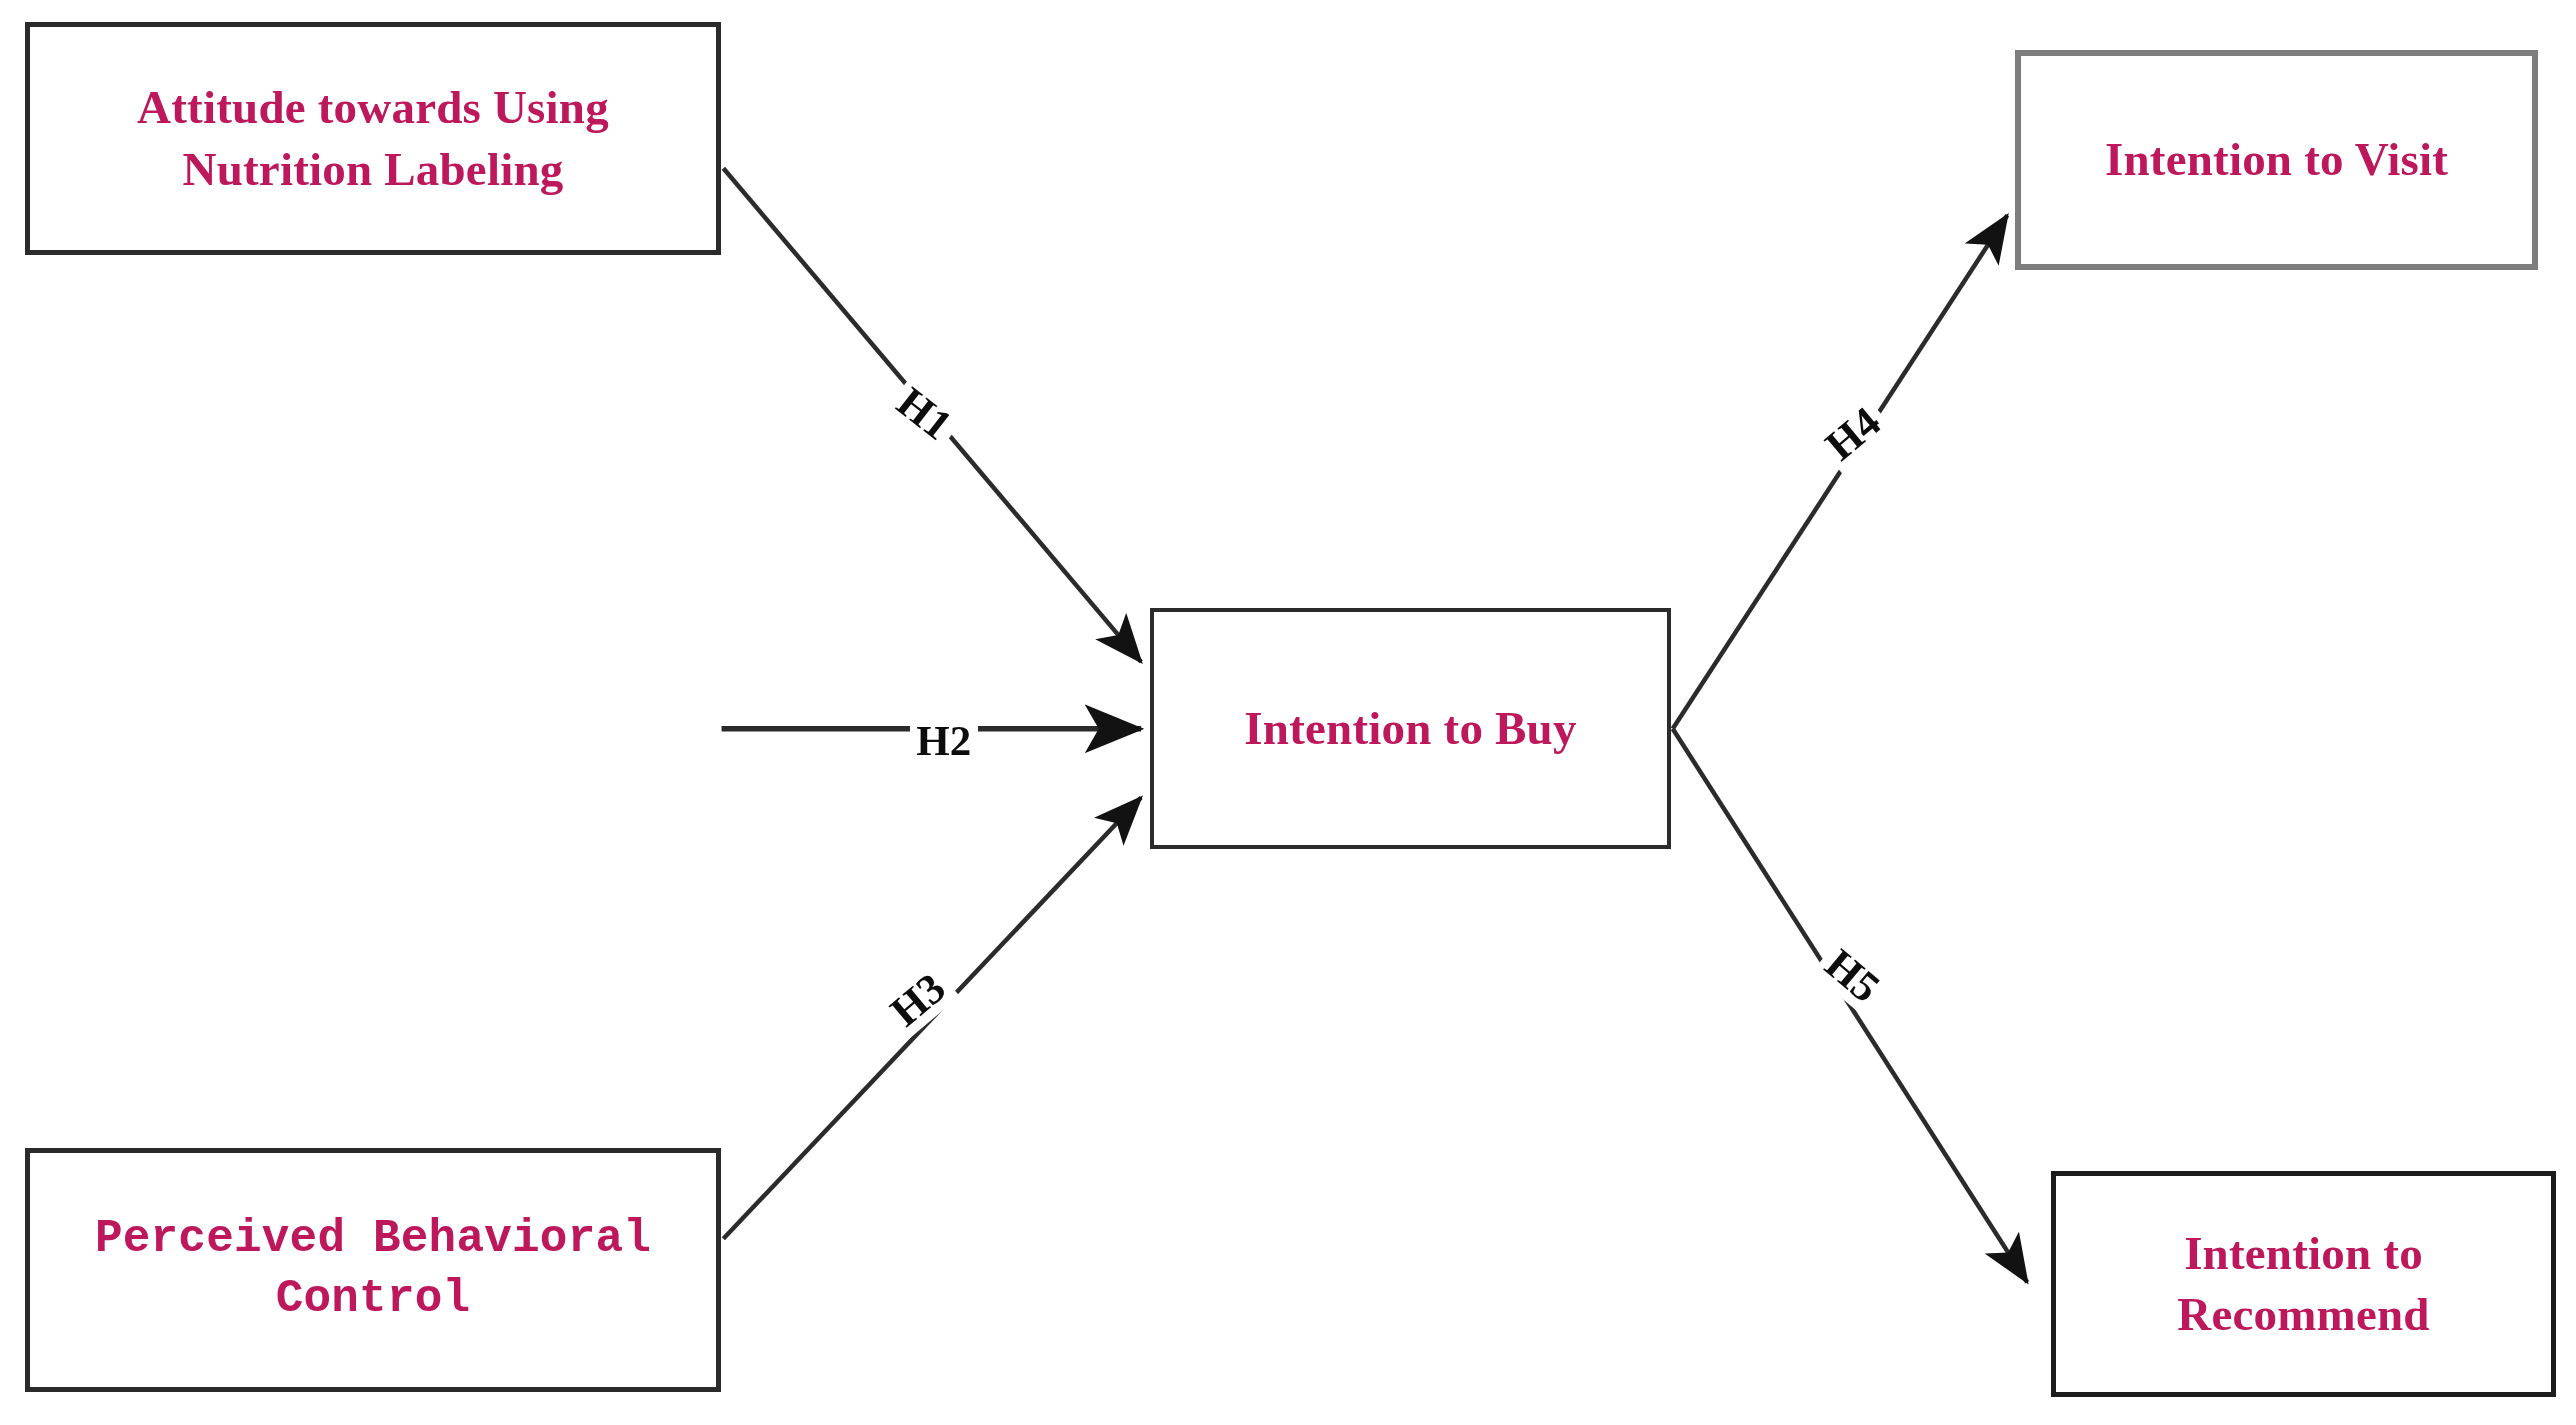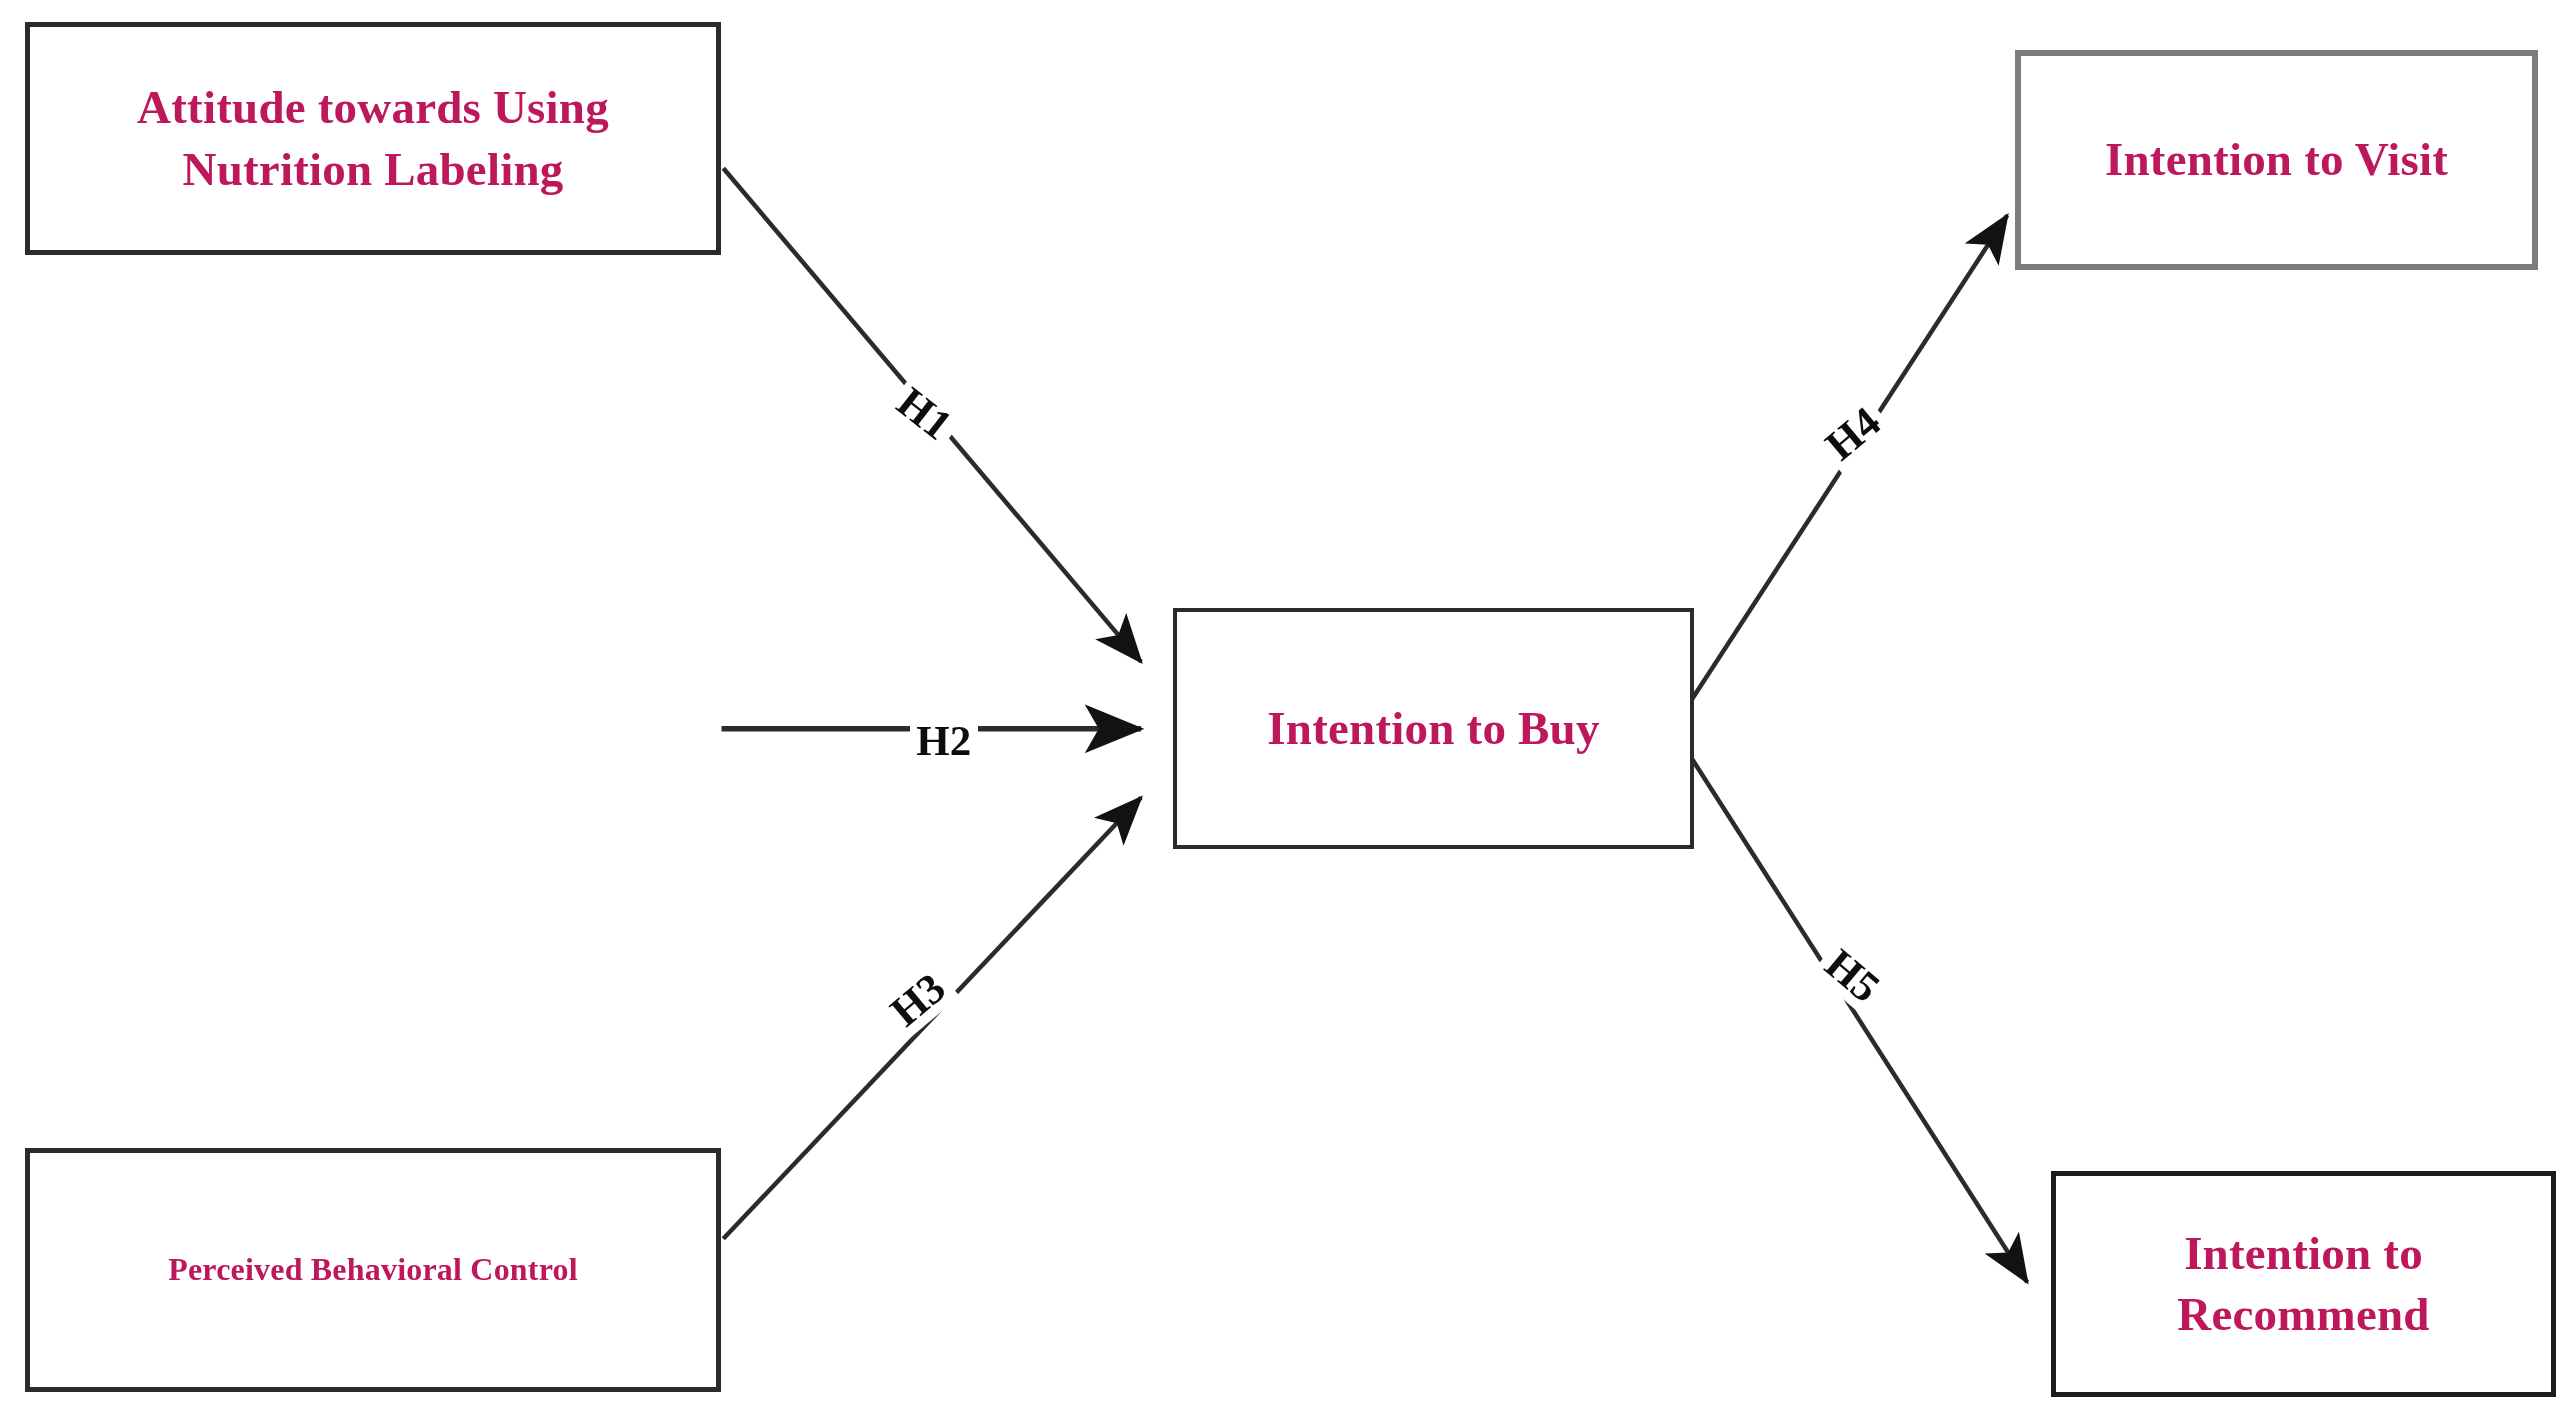--- a/index.html
+++ b/index.html
@@ -55,21 +55,21 @@
   #node-subjective {
     left: 25px;  top: 608px; width: 696px;  height: 241px;
     border: 5.4px solid #2b2b2b;
   }
   #node-subjective .node-label { font-size: 47px; }
 
   #node-pbc {
     left: 25px;  top: 1148px; width: 696px; height: 244px;
     border: 5.4px solid #2b2b2b;
   }
-  #node-pbc .node-label { font-size: 32px; }
+  #node-pbc .node-label { font-size: 46px; font-family: Liberation Mono, monospace; }
 
   #node-buy {
     left: 1150px; top: 608px; width: 521px; height: 241px;
     border: 4.5px solid #2b2b2b;
   }
   #node-buy .node-label { font-size: 47px; }
 
   #node-visit {
     left: 2015px; top: 50px;  width: 523px; height: 220px;
     border: 6.3px solid #7d7d7d;
@@ -126,21 +126,21 @@
   <div class="node-box" id="node-attitude" style="border-color: rgb(43, 43, 43); background-color: rgb(255, 255, 255);">
     <span class="node-label">Attitude towards Using
 Nutrition Labeling</span>
   </div>
 
 
   <div class="node-box" id="node-pbc" style="border-color: rgb(43, 43, 43); background-color: rgb(255, 255, 255);">
     <span class="node-label">Perceived Behavioral Control</span>
   </div>
 
-  <div class="node-box" id="node-buy" style="border-color: rgb(43, 43, 43); background-color: rgb(255, 255, 255); margin-left: 23px;">
+  <div class="node-box" id="node-buy" style="border-color: rgb(43, 43, 43); background-color: rgb(255, 255, 255);">
     <span class="node-label">Intention to Buy</span>
   </div>
 
   <div class="node-box" id="node-visit" style="border-color: rgb(125, 125, 125); background-color: rgb(255, 255, 255);">
     <span class="node-label">Intention to Visit</span>
   </div>
 
   <div class="node-box" id="node-recommend" style="border-color: rgb(28, 28, 28); background-color: rgb(255, 255, 255); margin-left: 18px;">
     <span class="node-label">Intention to
 Recommend</span>

